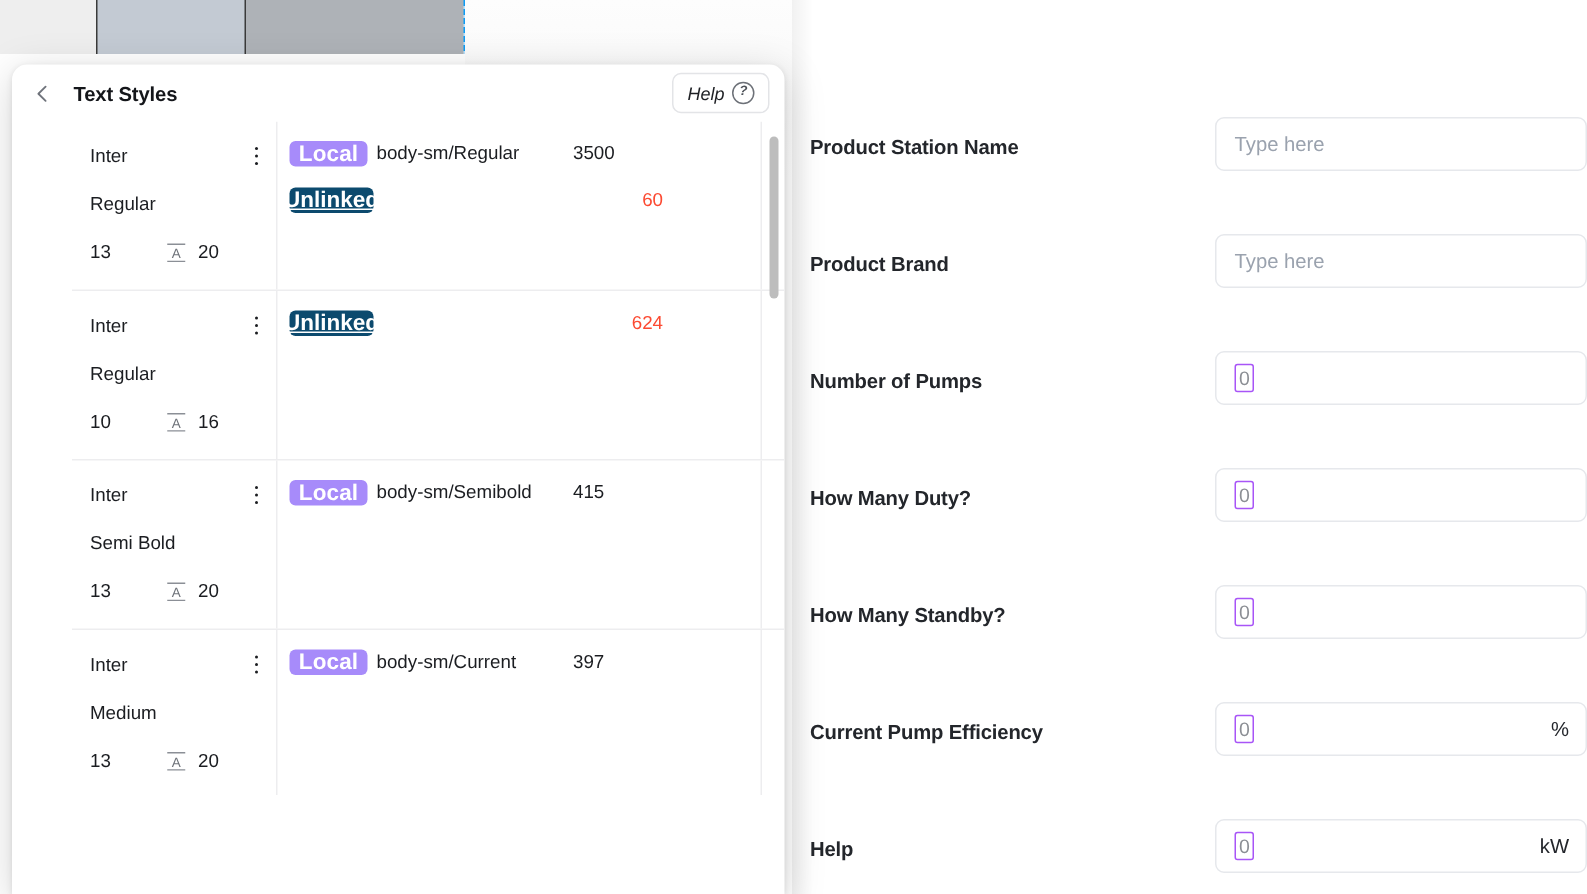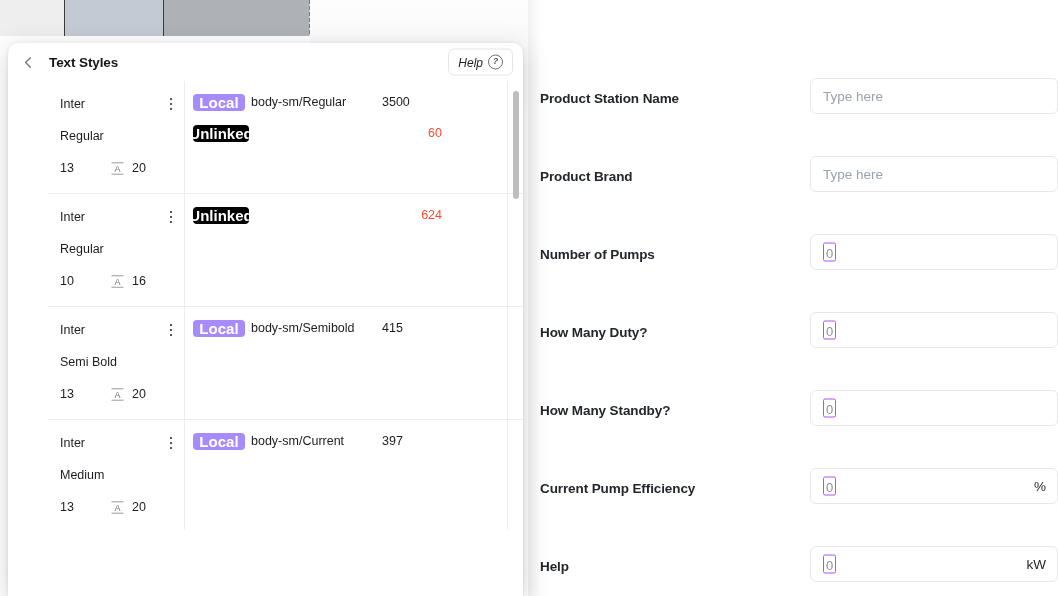--- a/index.html
+++ b/index.html
@@ -323,21 +323,21 @@
     font-size: 15px;
     font-weight: bold;
     color: #ffffff;
     display: inline-flex;
     align-items: center;
     justify-content: center;
     padding: 0 8px;
     box-sizing: border-box;
   }
   .chip-local   { background: #a78bfa; top: 13px; width: 52px; letter-spacing: 0.1px;}
-  .chip-unlinked{ background: #000000; width: 56px; }
+  .chip-unlinked{ background: #0c4a6e; width: 56px; text-decoration: underline; }
   .chip-unlinked.r1 { top: 44px; }
   .chip-unlinked.r0 { top: 13px; }
 
   .style-name {
     position: absolute;
     left: 203px; top: 14px;
     font-size: 12.5px;
     color: #1b1d21;
   }
   .usage-main {

